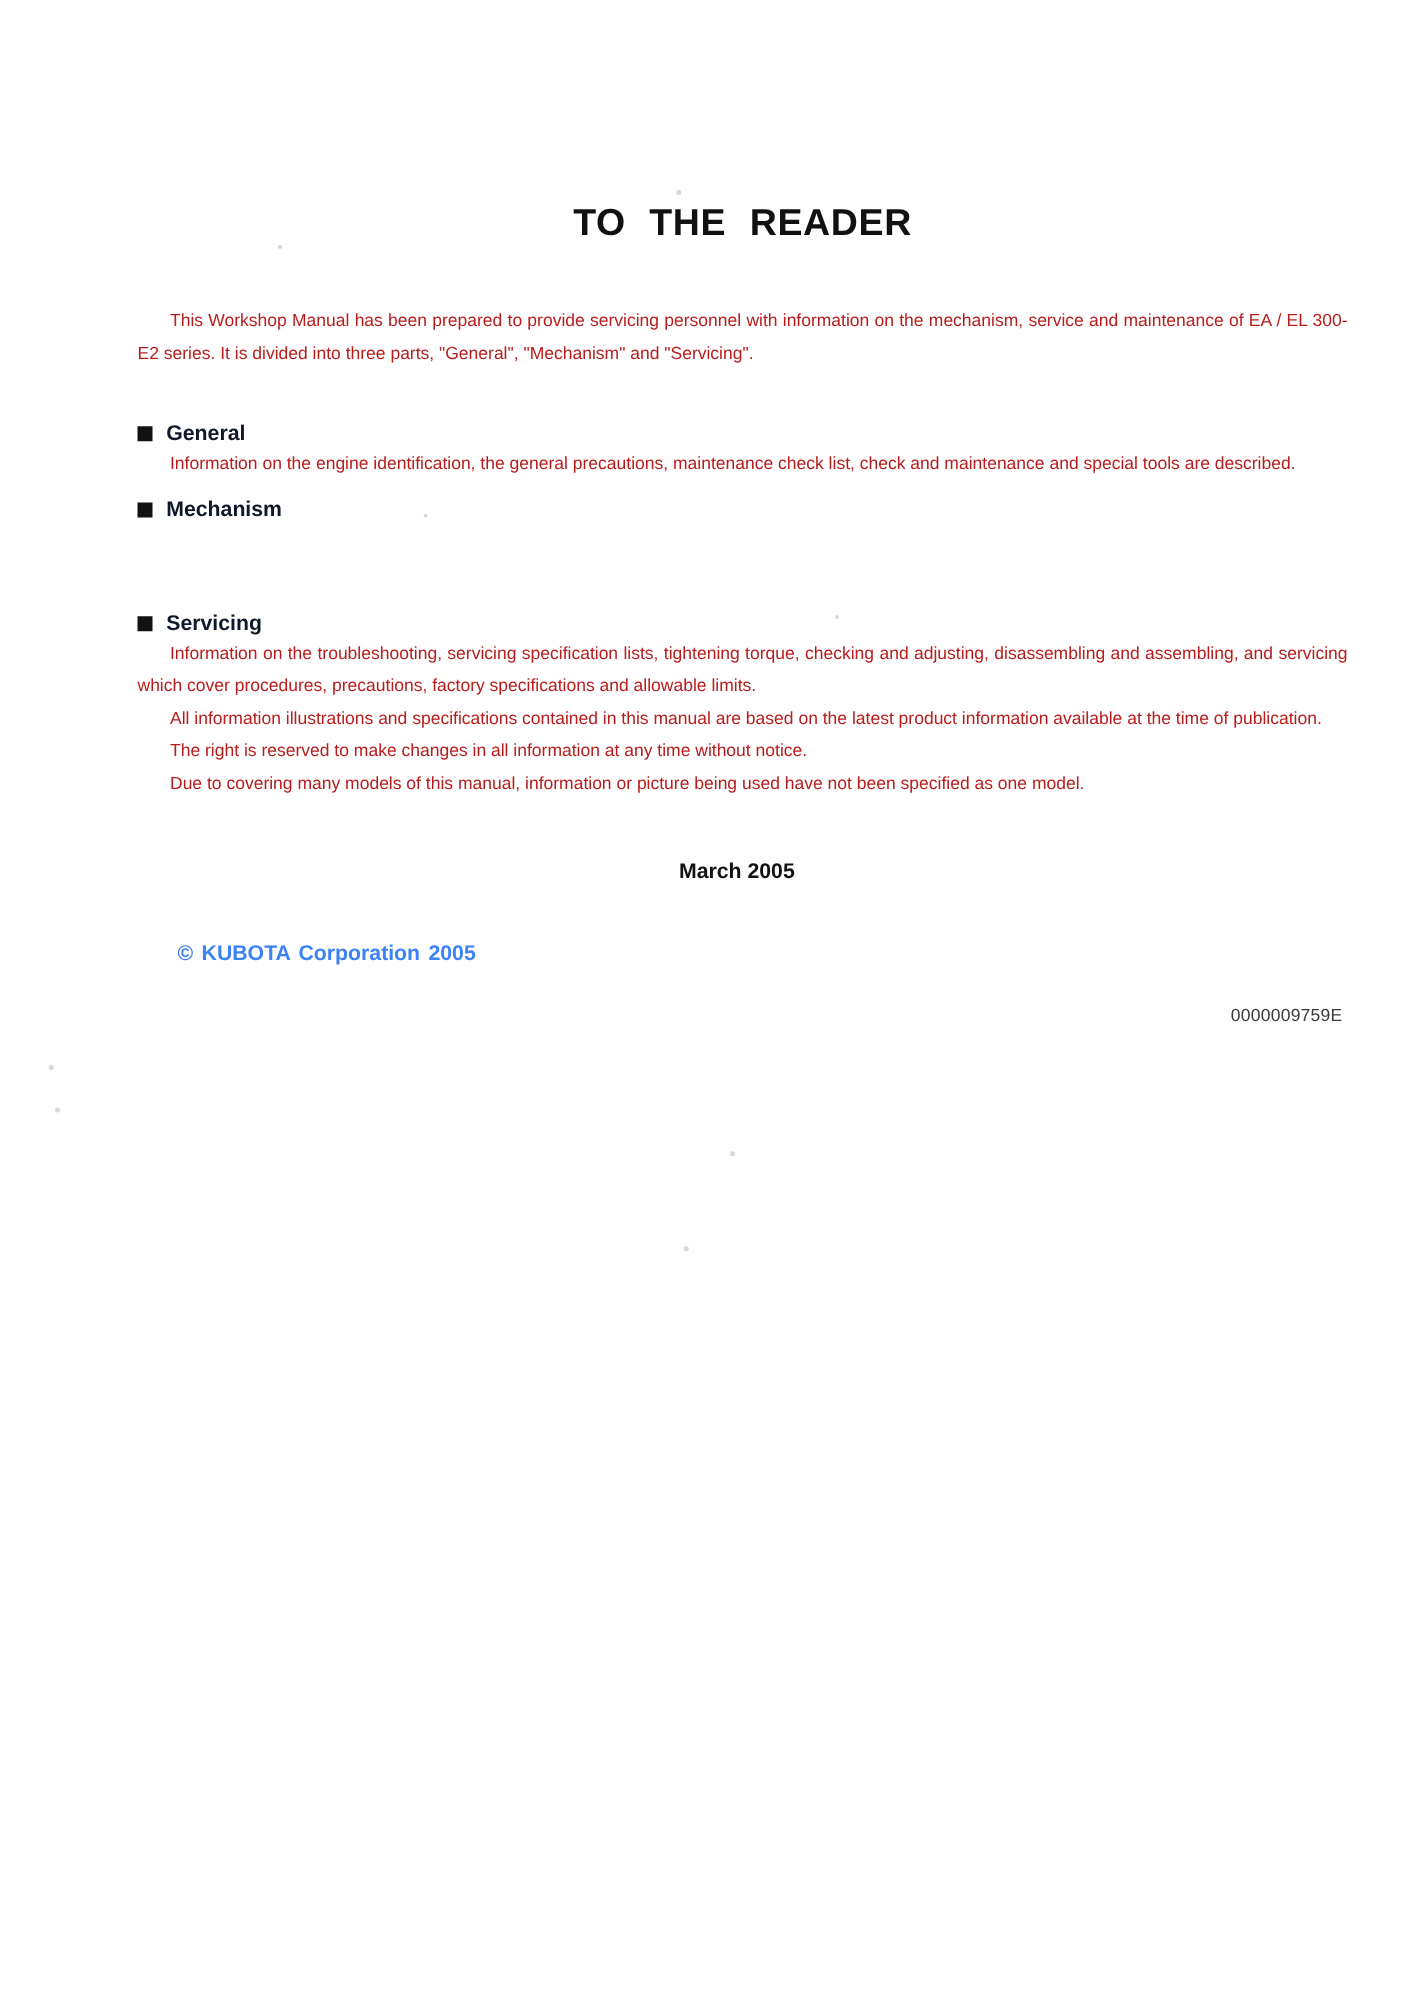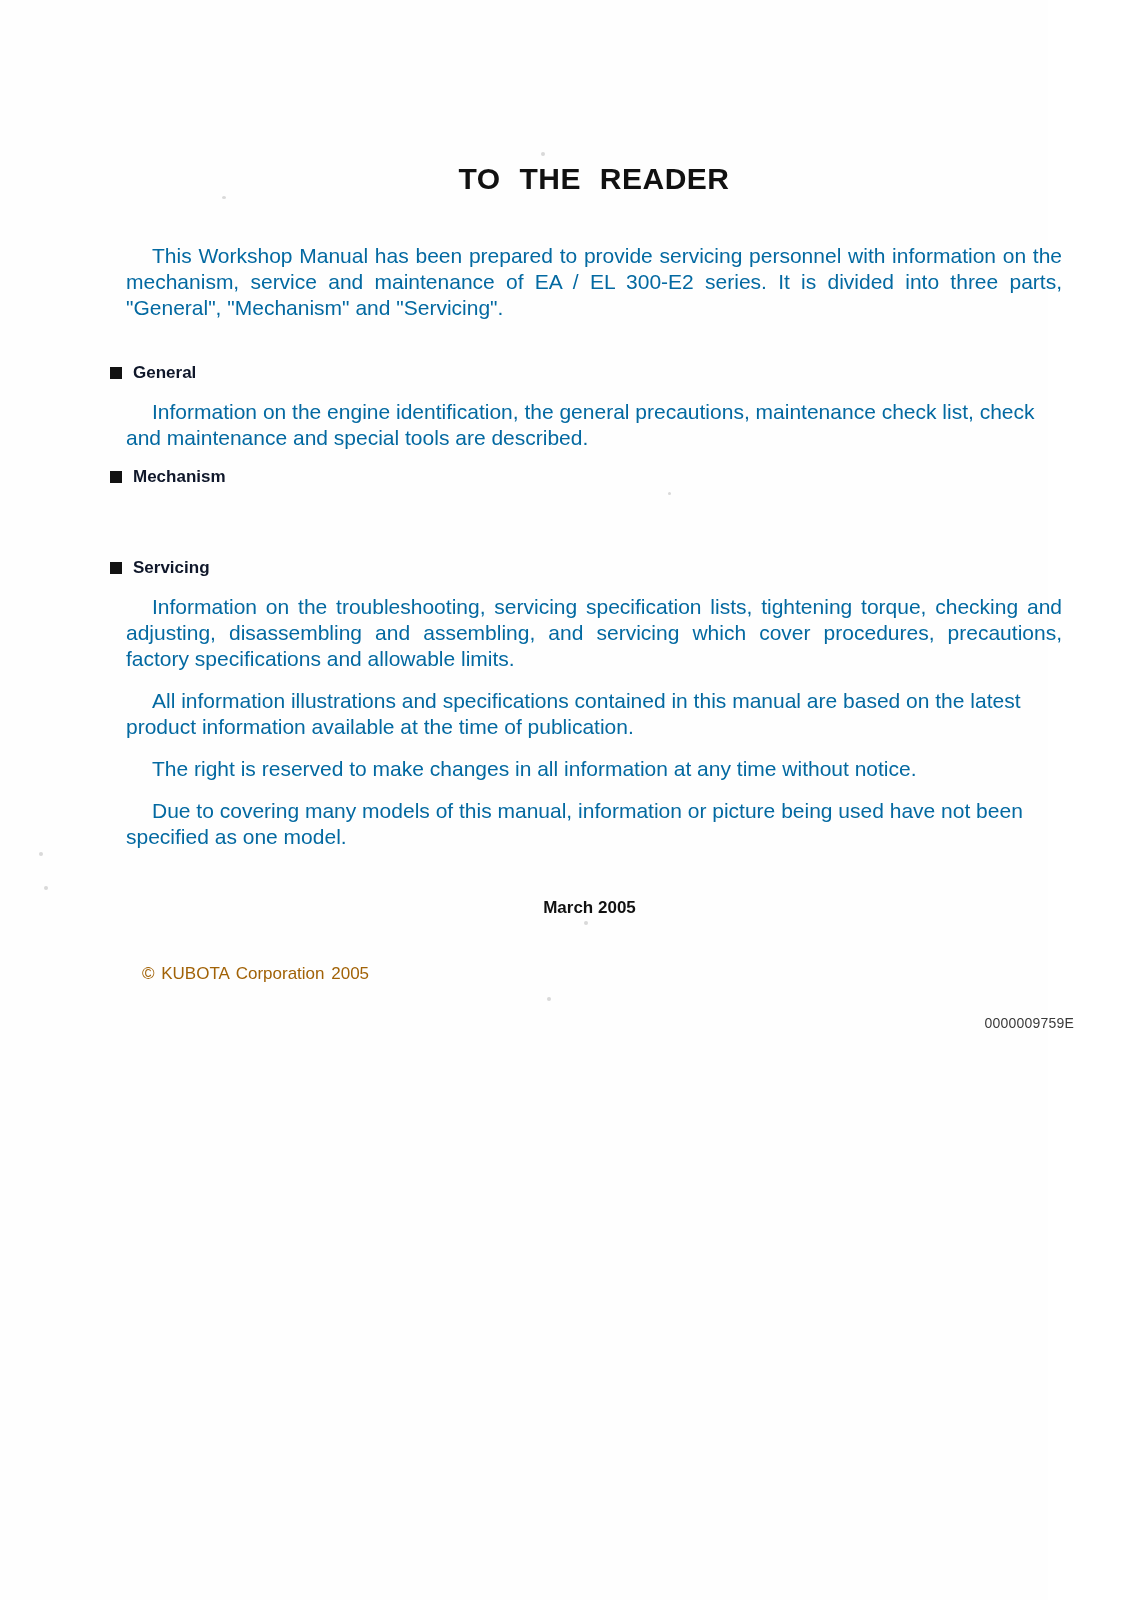--- a/index.html
+++ b/index.html
@@ -40,26 +40,26 @@
     margin: 0;
     padding-top: 162px;
     color: #111111;
   }
 
   .intro-block {
     margin-top: 47px;
   }
 
   p.body-text {
-    margin: 16px;
-    font-size: 21px;
+    margin: 0;
+    font-size: 14px;
     line-height: 26px;
     text-align: justify;
     text-justify: inter-word;
-    color: #0369a1;
+    color: #b91c1c;
   }
 
   p.body-text.ragged {
     text-align: left;
   }
 
   .indent:first-line {
     
   }
 
@@ -103,22 +103,22 @@
     text-align: center;
     font-size: 17px;
     font-weight: bold;
     color: #111111;
     padding-right: 9px;
   }
 
   .copyright-line {
     margin-top: 46px;
     font-size: 17px;
-    font-weight: normal;
-    color: #a16207;
+    font-weight: bold;
+    color: #3b82f6;
     padding-left: 32px;
     word-spacing: 2px;
   }
 
   .docnum-line {
     margin-top: 31px;
     text-align: right;
     font-size: 14px;
     color: #3a3a3a;
     padding-right: 4px;

